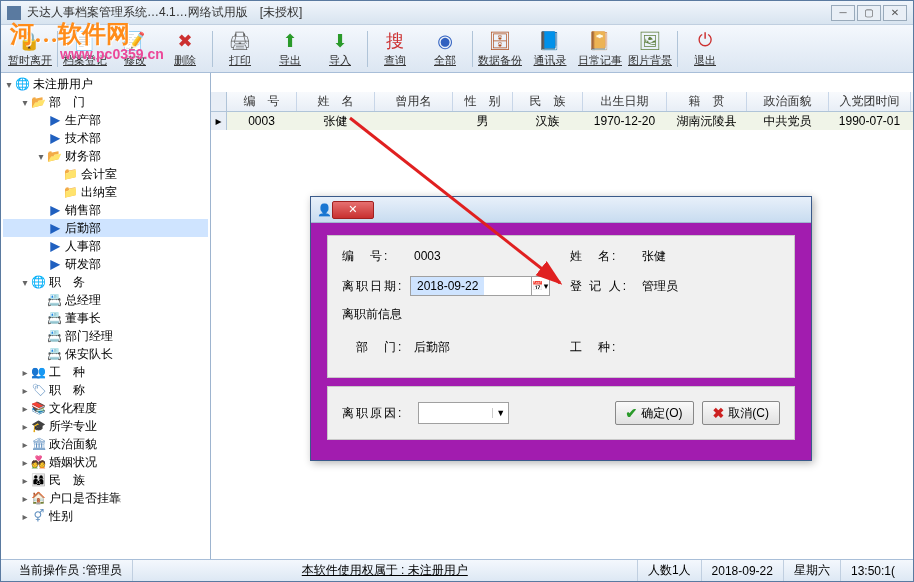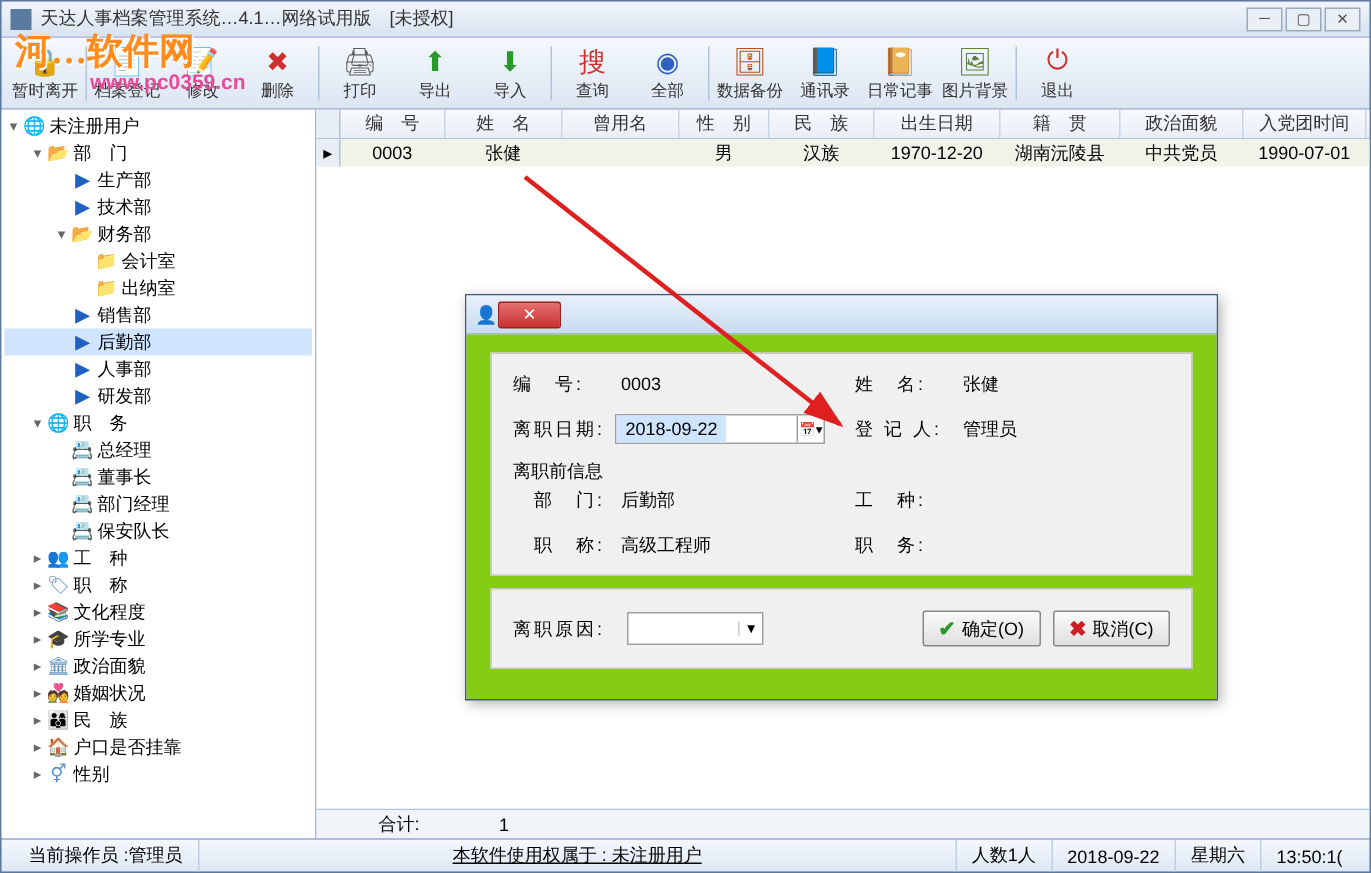--- a/index.html
+++ b/index.html
@@ -14,68 +14,68 @@
 
 .menubar { height: 22px; background: #eaf0f8; display: flex; align-items: center; padding: 0 6px; border-bottom: 1px solid #c0cfe0; gap: 2px; }
 .menu-item { padding: 2px 6px; cursor: pointer; }
 
 .watermark { position: absolute; top: 18px; left: 10px; font-size: 24px; font-weight: bold; color: #ff8c1a; z-index: 5; text-shadow: 1px 1px 0 #fff; font-family: "Microsoft YaHei"; pointer-events: none; }
 .watermark-url { position: absolute; top: 46px; left: 60px; font-size: 14px; color: #ec4899; font-weight: bold; z-index: 5; pointer-events: none; }
 
 .toolbar { height: 48px; background: linear-gradient(#f4f8fd, #dce6f2); border-bottom: 1px solid #a8bed8; display: flex; align-items: center; padding: 0 4px; }
 .tool-btn { width: 50px; height: 44px; display: flex; flex-direction: column; align-items: center; justify-content: center; cursor: pointer; border: 1px solid transparent; }
 .tool-icon { width: 22px; height: 22px; display: flex; align-items: center; justify-content: center; font-size: 18px; }
-.tool-label { font-size: 11px; color: #333; margin-top: 1px; }
+.tool-label { font-size: 11px; color: #333; margin-top: 1px; text-decoration: underline; }
 .tool-sep { width: 1px; height: 36px; background: #b0c4d8; margin: 0 2px; }
 
 .main-area { flex: 1; display: flex; background: #fff; overflow: hidden; }
 .tree-panel { width: 210px; border-right: 1px solid #9db4cf; background: #fff; overflow: auto; padding: 2px; }
 .tree-node { display: flex; align-items: center; height: 18px; cursor: pointer; white-space: nowrap; }
 .tree-toggle { width: 12px; text-align: center; font-size: 10px; color: #666; }
 .tree-icon { width: 16px; height: 14px; display: inline-flex; align-items: center; justify-content: center; font-size: 12px; margin-right: 2px; }
 .folder { color: #e6b84d; }
 .folder-open { color: #e6b84d; }
 .globe { color: #4a7ac0; }
 .card { color: #5aa0d0; }
 .arrow-blue { color: #2060c0; font-weight: bold; }
 .misc { color: #6090c0; }
 
 .grid-panel { flex: 1; display: flex; flex-direction: column; }
-.grid-header { height: 20px; background: linear-gradient(#f8fafd, #e8eef6); border-bottom: 1px solid #b0c4d8; display: flex; }
+.grid-header { height: 20px; background: linear-gradient(#f8fafd, #e8eef6); border-bottom: 1px solid #b0c4d8; display: flex; margin-top: 19px; }
 .grid-header-cell { border-right: 1px solid #c8d6e8; display: flex; align-items: center; justify-content: center; font-size: 12px; color: #333; }
 .grid-body { flex: 1; background: #fff; position: relative; }
 .grid-row { height: 18px; display: flex; background: #fff; }
 .grid-row.sel { background: #f0f4e8; }
 .grid-cell { border-right: 1px solid transparent; display: flex; align-items: center; justify-content: center; font-size: 12px; }
 .row-indicator { width: 16px; background: #e8eef6; border-right: 1px solid #b0c4d8; display: flex; align-items: center; justify-content: center; }
 
 .grid-footer { height: 20px; background: #f0f4f8; border-top: 1px solid #b0c4d8; display: flex; align-items: center; padding-left: 20px; }
 .grid-footer-cell { width: 70px; text-align: center; }
 
 .statusbar { height: 22px; background: linear-gradient(#f4f8fd, #dde8f4); border-top: 1px solid #a8bed8; display: flex; align-items: center; padding: 0 8px; }
 .status-cell { padding: 0 10px; border-right: 1px solid #c0cfe0; height: 100%; display: flex; align-items: center; }
 .status-cell:last-child { border-right: none; }
 .status-spacer { flex: 1; text-decoration: underline; }
 
 
 .dialog { position: absolute; left: 310px; top: 196px; width: 502px; background: #f0f0f0; border: 1px solid #3a5a8a; box-shadow: 2px 2px 8px rgba(0,0,0,0.3); z-index: 20; }
 .dialog-titlebar { height: 26px; background: linear-gradient(#e8f0fa, #c8dcf0); display: flex; align-items: center; padding: 0 6px; border-bottom: 1px solid #a0b8d0; }
 .dialog-title { flex: 1; margin-left: 4px; font-size: 13px; }
 .dialog-close { width: 42px; height: 18px; background: linear-gradient(#e67070, #c83030); border: 1px solid #a02020; border-radius: 2px; color: #fff; display: flex; align-items: center; justify-content: center; font-size: 11px; cursor: pointer; }
-.dialog-body { padding: 12px 16px; background: #84cc16; }
+.dialog-body { padding: 12px 16px; background: #a21caf; }
 .dialog-group { border: 1px solid #c8c8c8; padding: 10px 14px; margin-bottom: 8px; background: #f0f0f0; }
 .dialog-row { display: flex; align-items: center; margin-bottom: 10px; }
 .dialog-label { width: 68px; letter-spacing: 2px; }
 .dialog-input { height: 20px; border: 1px solid #b0b0b0; background: #fff; padding: 0 4px; display: flex; align-items: center; }
 .dialog-input.ro { background: #f0f0f0; border: none; }
 .date-input { display: flex; align-items: center; border: 1px solid #a0a0a0; background: #fff; height: 20px; }
 .date-text { padding: 0 6px; background: #cfe4ff; height: 18px; display: flex; align-items: center; }
 .date-btn { width: 18px; height: 18px; border-left: 1px solid #a0a0a0; display: flex; align-items: center; justify-content: center; font-size: 9px; }
 
-.fieldset-label { margin-bottom: 0; }
+.fieldset-label { margin-bottom: 14px; }
 .dialog-buttons { display: flex; align-items: center; gap: 8px; padding: 4px 0; }
 .combo { flex: 1; height: 22px; border: 1px solid #a0a0a0; background: #fff; display: flex; align-items: center; }
 .combo-arrow { width: 16px; text-align: center; border-left: 1px solid #ccc; font-size: 9px; }
 .btn { height: 24px; padding: 0 10px; border: 1px solid #888; background: linear-gradient(#fafafa, #e0e0e0); display: flex; align-items: center; gap: 4px; cursor: pointer; border-radius: 2px; }
 .btn-ok-icon { color: #2a9a2a; font-weight: bold; font-size: 14px; }
 .btn-cancel-icon { color: #cc2020; font-weight: bold; font-size: 14px; }
 
 .red-arrow { position: absolute; left: 340px; top: 108px; z-index: 25; pointer-events: none; }
 
 .col-id{width:70px}.col-name{width:78px}.col-alias{width:78px}.col-sex{width:60px}.col-nation{width:70px}.col-birth{width:84px}.col-place{width:80px}.col-pol{width:82px}.col-party{width:82px}
@@ -307,24 +307,20 @@
             <div class="grid-cell col-name">张健</div>
             <div class="grid-cell col-alias"></div>
             <div class="grid-cell col-sex">男</div>
             <div class="grid-cell col-nation">汉族</div>
             <div class="grid-cell col-birth">1970-12-20</div>
             <div class="grid-cell col-place">湖南沅陵县</div>
             <div class="grid-cell col-pol">中共党员</div>
             <div class="grid-cell col-party">1990-07-01</div>
           </div>
       </div>
-      <div class="grid-footer">
-        <div class="grid-footer-cell">合计:</div>
-        <div class="grid-footer-cell">1</div>
-      </div>
     </div>
   </div>
 
   <div class="statusbar">
     <div class="status-cell">
       <span>当前操作员 : </span>
         <span>管理员</span>
     </div>
     <div class="status-spacer status-cell" style="justify-content:center">
         <span>本软件使用权属于 : 未注册用户</span>
@@ -365,27 +361,20 @@
         <div class="dialog-input ro" style="width:120px">管理员</div>
       </div>
       <div class="fieldset-label">离职前信息</div>
       <div class="dialog-row">
         <div class="dialog-label" style="padding-left:14px">部　门:</div>
         <div class="dialog-input ro" style="width:130px">后勤部</div>
         <div style="width:30px"></div>
         <div class="dialog-label">工　种:</div>
         <div class="dialog-input ro" style="width:120px"></div>
       </div>
-      <div class="dialog-row" style="margin-bottom:0">
-        <div class="dialog-label" style="padding-left:14px">职　称:</div>
-        <div class="dialog-input ro" style="width:130px">高级工程师</div>
-        <div style="width:30px"></div>
-        <div class="dialog-label">职　务:</div>
-        <div class="dialog-input ro" style="width:120px"></div>
-      </div>
     </div>
     <div class="dialog-group">
       <div class="dialog-buttons">
         <div class="dialog-label">离职原因:</div>
         <div class="combo" style="max-width:150px">
           <div style="flex:1"></div>
             <div class="combo-arrow">▼</div>
         </div>
         <div style="flex:1"></div>
         <div class="btn">

